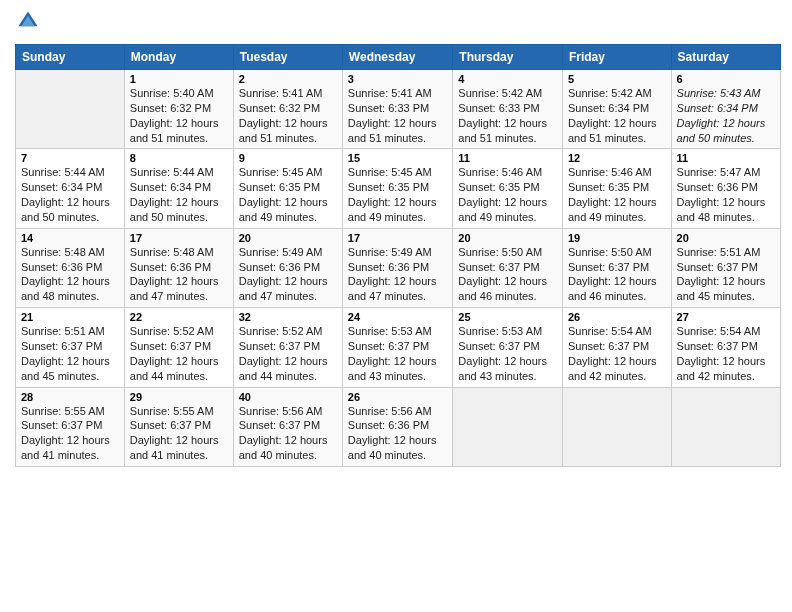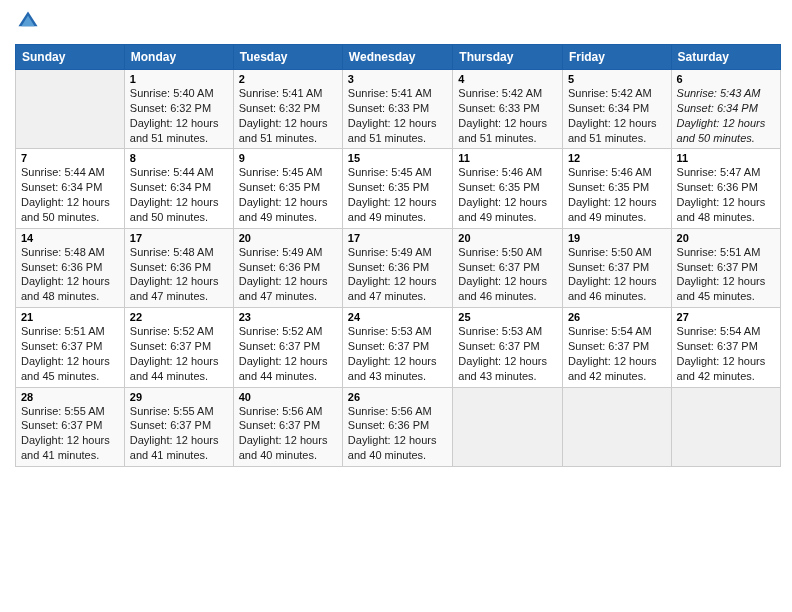--- a/index.html
+++ b/index.html
@@ -283,21 +283,21 @@
 and 45 minutes.</div>
           </td>
           <td>
             <span class="day-number">22</span>
             <div class="day-info" style="white-space: pre-line;">Sunrise: 5:52 AM
 Sunset: 6:37 PM
 Daylight: 12 hours
 and 44 minutes.</div>
           </td>
           <td>
-            <span class="day-number">23</span>
+            <span class="day-number">32</span>
             <div class="day-info" style="white-space: pre-line;">Sunrise: 5:52 AM
 Sunset: 6:37 PM
 Daylight: 12 hours
 and 44 minutes.</div>
           </td>
           <td>
             <span class="day-number">24</span>
             <div class="day-info" style="white-space: pre-line;">Sunrise: 5:53 AM
 Sunset: 6:37 PM
 Daylight: 12 hours

